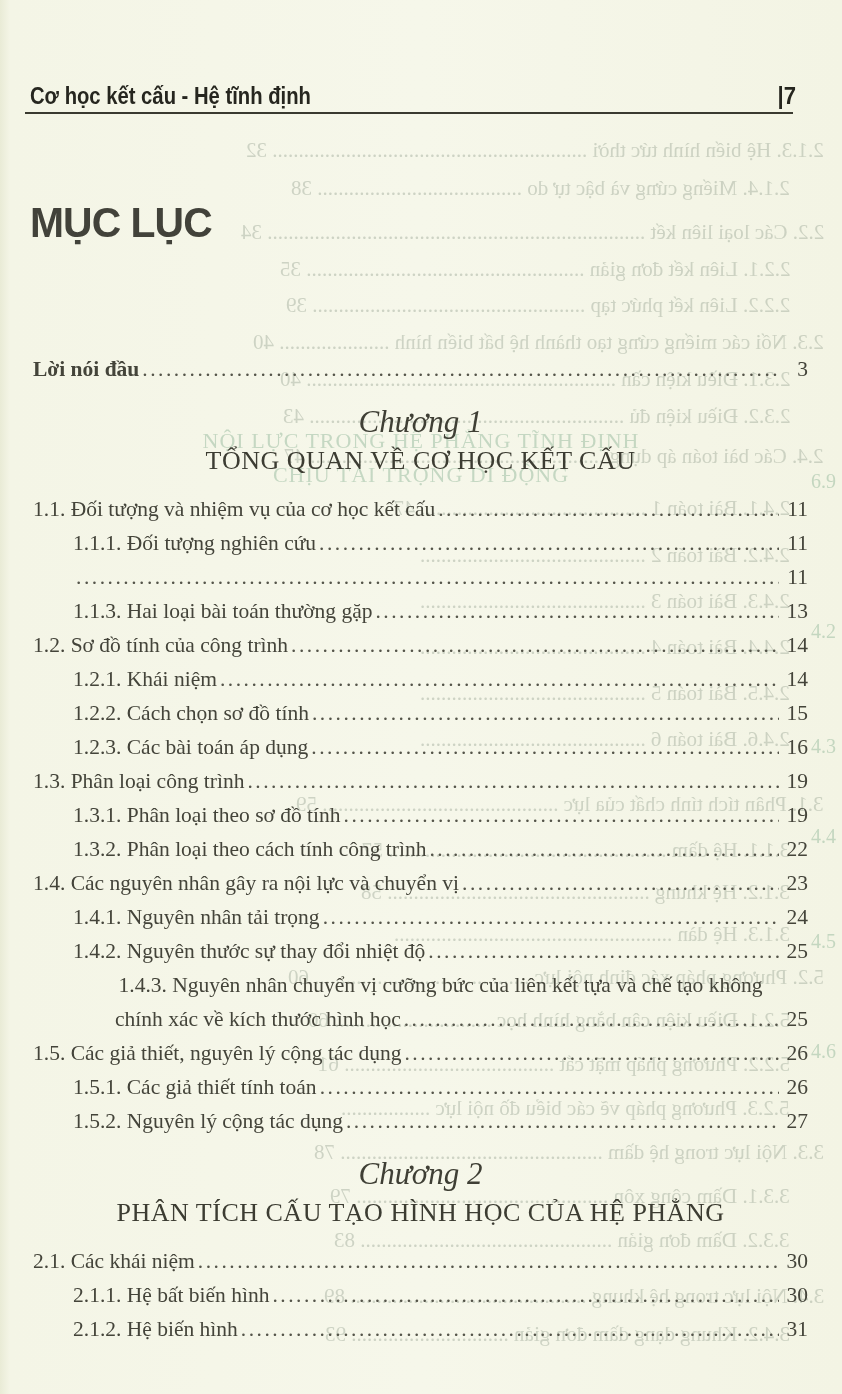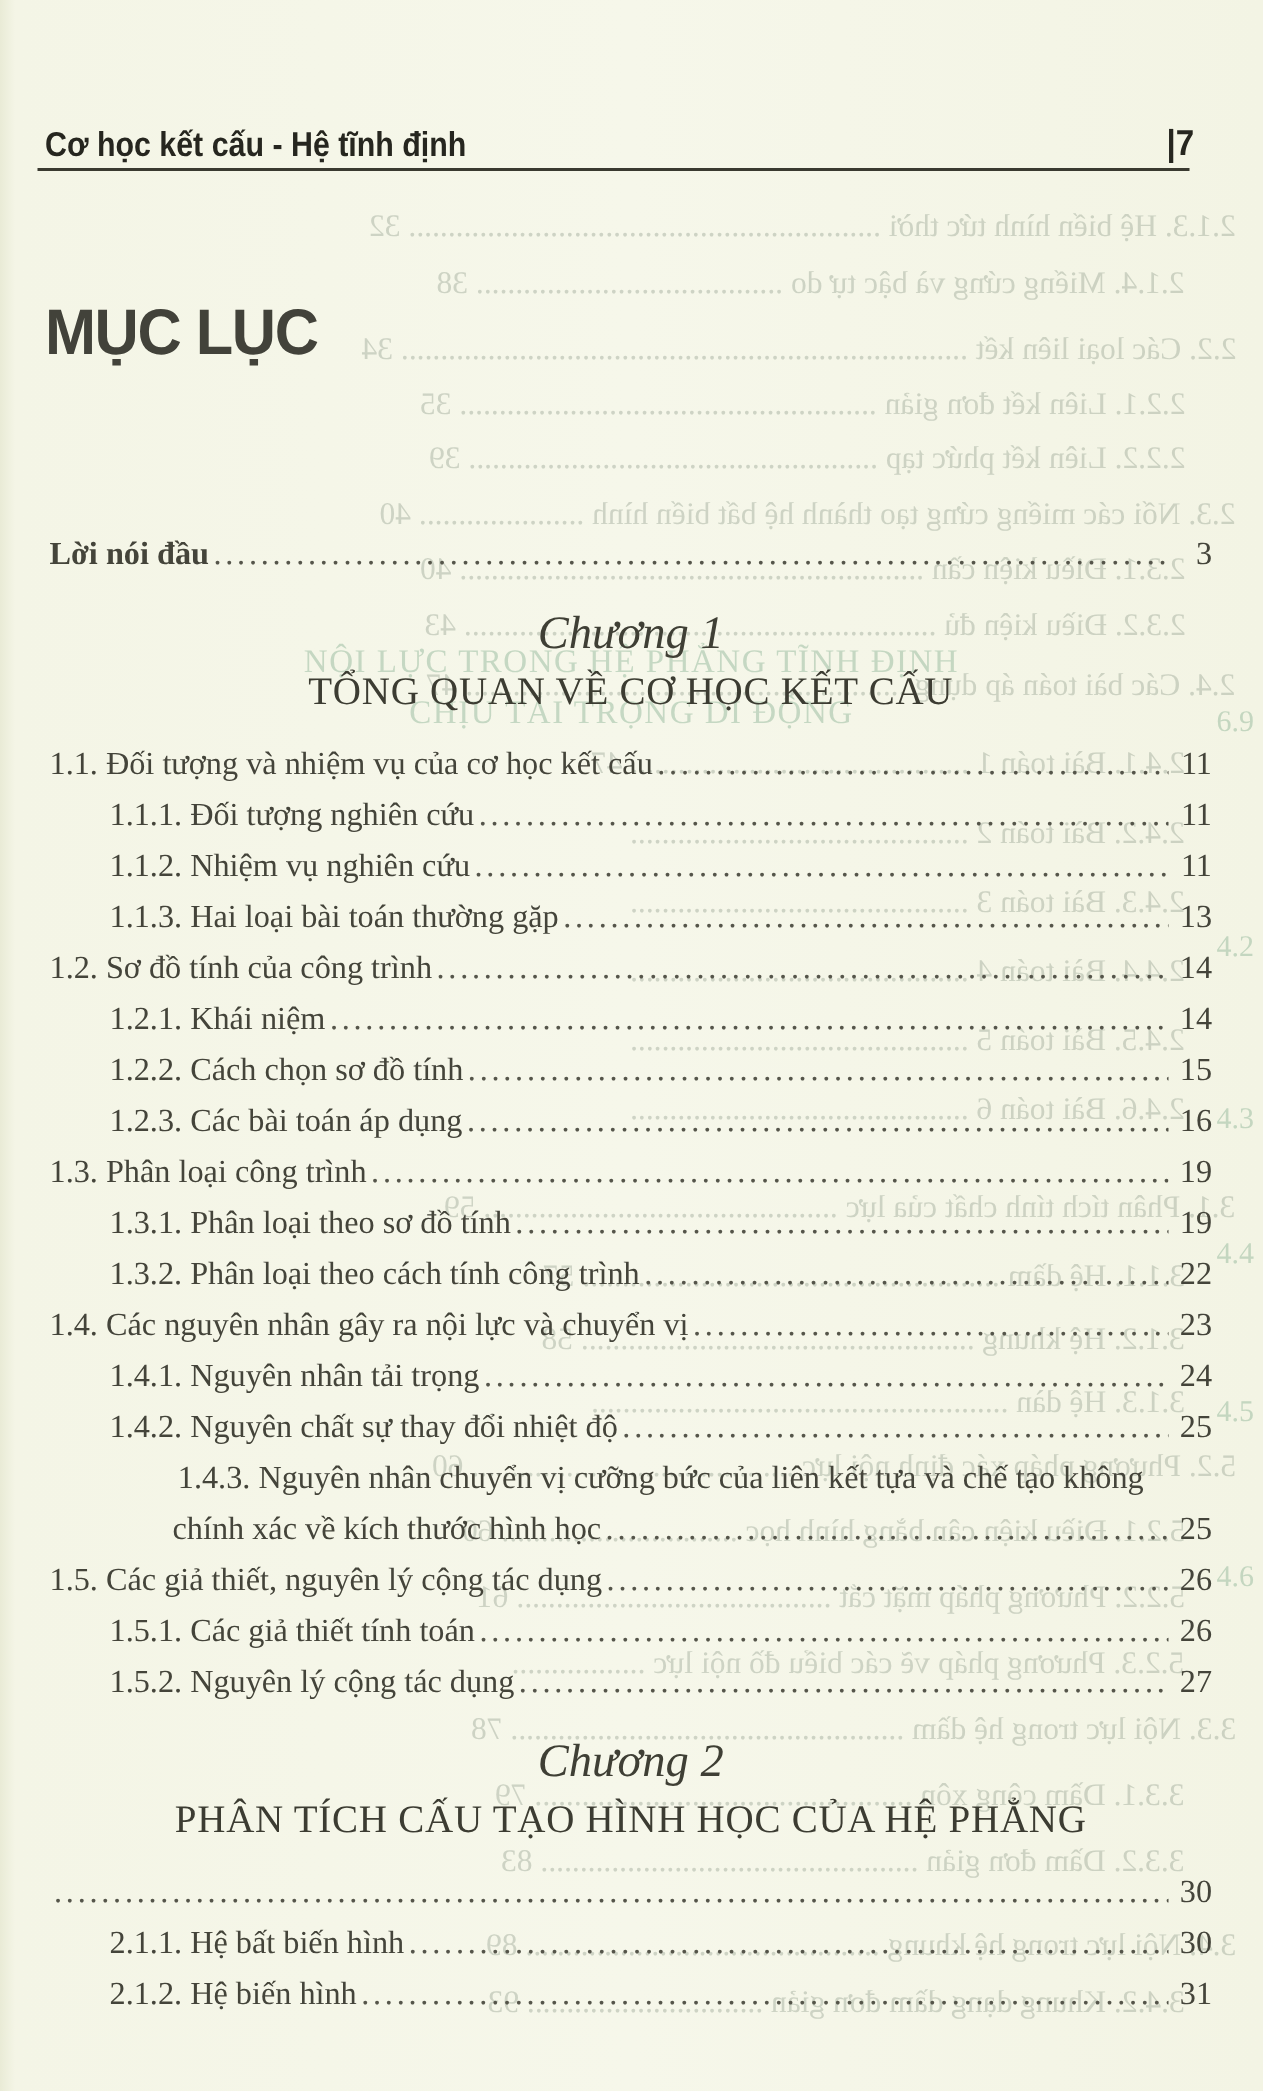--- a/index.html
+++ b/index.html
@@ -162,21 +162,20 @@
         <span class="lbl">1.1. Đối tượng và nhiệm vụ của cơ học kết cấu</span>
         <span class="dots"></span>
         <span class="pg">11</span>
       </div>
       <div class="toc-row lv2">
         <span class="lbl">1.1.1. Đối tượng nghiên cứu</span>
         <span class="dots"></span>
         <span class="pg">11</span>
       </div>
       <div class="toc-row lv2">
-        <span class="lbl">1.1.2. Nhiệm vụ nghiên cứu</span>
         <span class="dots"></span>
         <span class="pg">11</span>
       </div>
       <div class="toc-row lv2">
         <span class="lbl">1.1.3. Hai loại bài toán thường gặp</span>
         <span class="dots"></span>
         <span class="pg">13</span>
       </div>
       <div class="toc-row lv1">
         <span class="lbl">1.2. Sơ đồ tính của công trình</span>
@@ -217,21 +216,21 @@
         <span class="lbl">1.4. Các nguyên nhân gây ra nội lực và chuyển vị</span>
         <span class="dots"></span>
         <span class="pg">23</span>
       </div>
       <div class="toc-row lv2">
         <span class="lbl">1.4.1. Nguyên nhân tải trọng</span>
         <span class="dots"></span>
         <span class="pg">24</span>
       </div>
       <div class="toc-row lv2">
-        <span class="lbl">1.4.2. Nguyên chất sự thay đổi nhiệt độ</span>
+        <span class="lbl">1.4.2. Nguyên thước sự thay đổi nhiệt độ</span>
         <span class="dots"></span>
         <span class="pg">25</span>
       </div>
       <div class="toc-row lv2">
         <span class="lbl">1.4.3. Nguyên nhân chuyển vị cưỡng bức của liên kết tựa và chế tạo không</span>
       </div>
       <div class="toc-row cont">
         <span class="lbl">chính xác về kích thước hình học</span>
         <span class="dots"></span>
         <span class="pg">25</span>
@@ -247,20 +246,21 @@
         <span class="pg">26</span>
       </div>
       <div class="toc-row lv2">
         <span class="lbl">1.5.2. Nguyên lý cộng tác dụng</span>
         <span class="dots"></span>
         <span class="pg">27</span>
       </div>
       <div class="kicker">Chương 2</div>
       <div class="chapter-title">PHÂN TÍCH CẤU TẠO HÌNH HỌC CỦA HỆ PHẲNG</div>
       <div class="toc-row lv1">
+        <span class="lbl">2.1. Các khái niệm</span>
         <span class="dots"></span>
         <span class="pg">30</span>
       </div>
       <div class="toc-row lv2">
         <span class="lbl">2.1.1. Hệ bất biến hình</span>
         <span class="dots"></span>
         <span class="pg">30</span>
       </div>
       <div class="toc-row lv2">
         <span class="lbl">2.1.2. Hệ biến hình</span>

